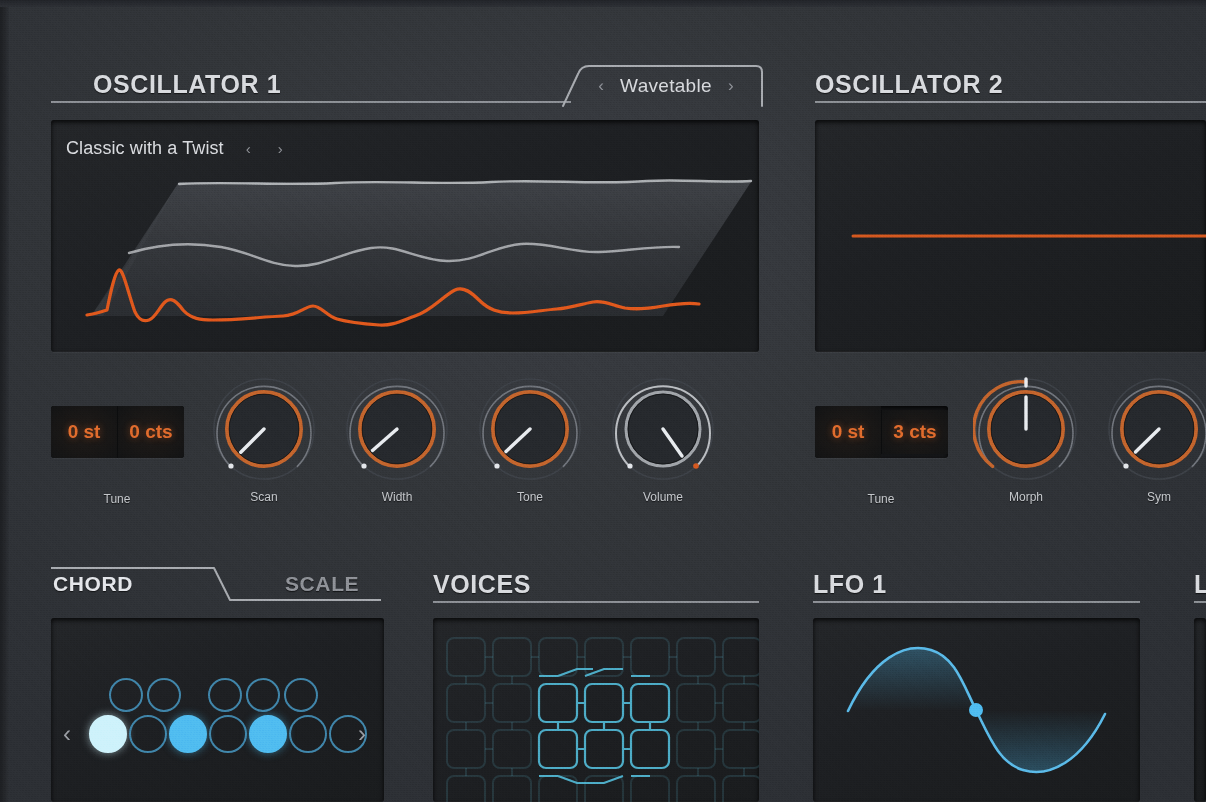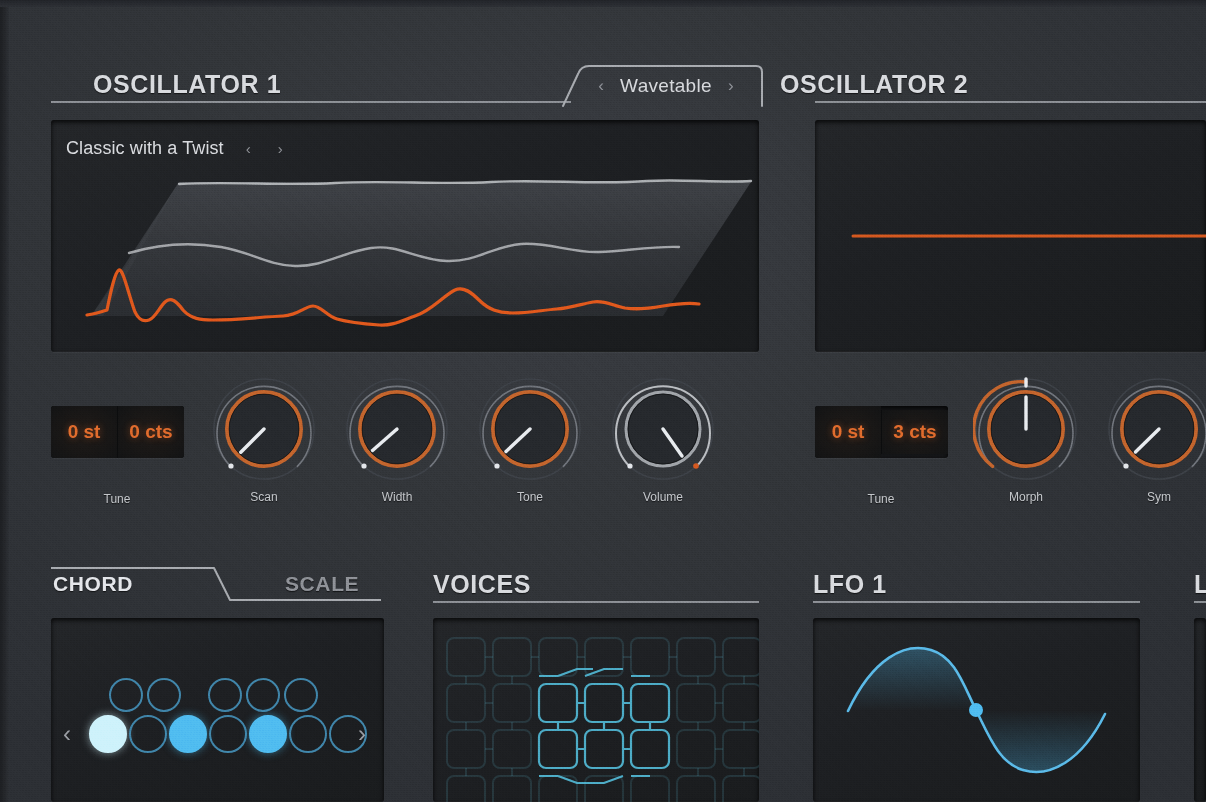--- a/index.html
+++ b/index.html
@@ -288,21 +288,21 @@
         <circle cx="53" cy="53" r="37" fill="none" stroke="#9fa3a8" stroke-width="3"></circle>
         <circle cx="53" cy="53" r="35" fill="#25282c"></circle>
         <circle cx="53" cy="53" r="35" fill="none" stroke="#000" stroke-opacity=".5" stroke-width="1"></circle>
         <line x1="53" y1="53" x2="72" y2="80" stroke="#e8ebef" stroke-width="3.4" stroke-linecap="round"></line>
       </svg>
       <div class="knob-label" style="top:114px;">Volume</div>
     </div>
   </div>
 
   <div>
-    <div class="sec-title" style="left:780px; top:70px;">OSCILLATOR 2</div>
+    <div class="sec-title" style="left:815px; top:70px;">OSCILLATOR 2</div>
     <div class="sec-rule" style="left:815px; top:101px; width:391px;"></div>
 
     <div class="screen" style="left:815px; top:120px; width:391px; height:232px;">
       <svg width="391" height="232" style="position:absolute; left:0; top:0;">
         <line x1="38" y1="116" x2="391" y2="116" stroke="#d4571f" stroke-width="3" stroke-linecap="round"></line>
       </svg>
     </div>
 
     <div class="tune-box" style="left:815px; top:406px; width:133px; height:52px;">
       <div class="tune-cell" style="width:66px; height:52px;">0 st</div>

